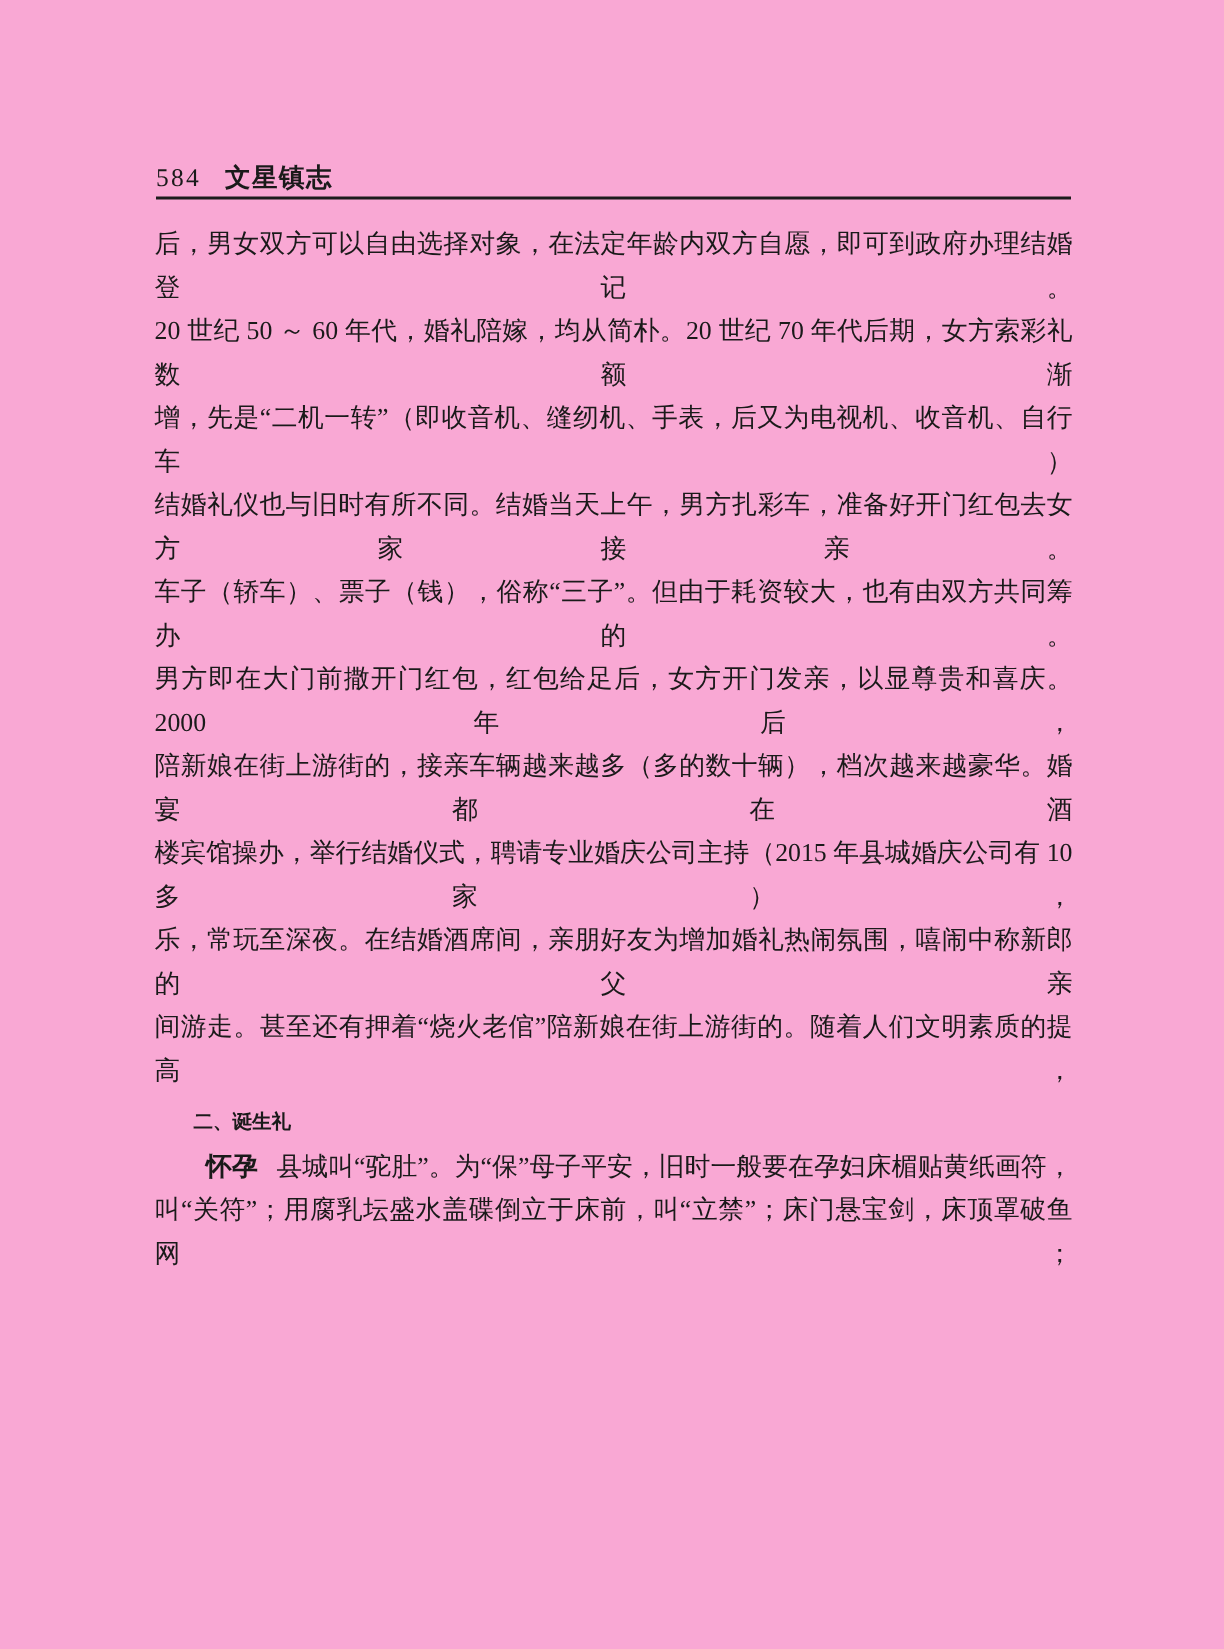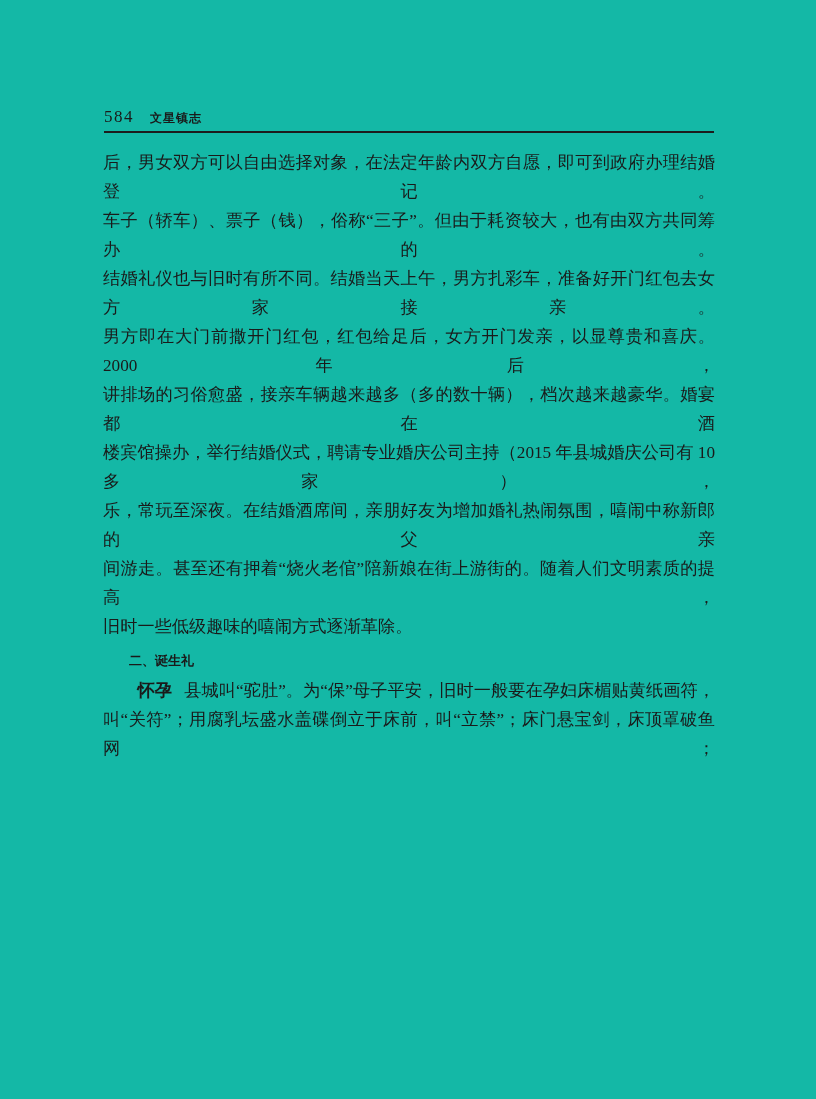--- a/index.html
+++ b/index.html
@@ -4,21 +4,21 @@
 <style>
   html, body {
     margin: 0;
     padding: 0;
     background: #ffffff;
   }
   .page {
     position: relative;
     width: 816px;
     height: 1099px;
-    background: #14b8a6;
+    background: #f9a8d4;
     color: #1a1a1a;
     overflow: hidden;
     font-family: "Liberation Serif", "DejaVu Serif", serif;
   }
   .page-header {
     position: absolute;
     top: 107px;
     left: 104px;
     width: 610px;
     display: flex;
@@ -26,21 +26,21 @@
   }
   .page-number {
     font-size: 17px;
     letter-spacing: 1.5px;
     font-family: "Liberation Serif", "DejaVu Serif", serif;
   }
   .book-title {
     margin-left: 16px;
     font-family: Liberation Sans, sans-serif;
     font-weight: bold;
-    font-size: 12px;
+    font-size: 17px;
     letter-spacing: 1px;
   }
   .header-rule {
     position: absolute;
     top: 131px;
     left: 104px;
     width: 610px;
     height: 0;
     border: none;
     border-top: 2px solid #1c1c1c;
@@ -83,28 +83,29 @@
 
 <div class="page">
   <div class="page-header">
     <span class="page-number">584</span>
     <span class="book-title">文星镇志</span>
   </div>
   <hr class="header-rule">
   <div class="page-body">
       <div class="para">
         <div class="line fill">后，男女双方可以自由选择对象，在法定年龄内双方自愿，即可到政府办理结婚登记。</div>
+        <div class="line fill">20 世纪 50 ～ 60 年代，婚礼陪嫁，均从简朴。20 世纪 70 年代后期，女方索彩礼数额渐</div>
+        <div class="line fill">增，先是“二机一转”（即收音机、缝纫机、手表，后又为电视机、收音机、自行车）</div>
+        <div class="line fill">结婚礼仪也与旧时有所不同。结婚当天上午，男方扎彩车，准备好开门红包去女方家接亲。</div>
         <div class="line fill">车子（轿车）、票子（钱），俗称“三子”。但由于耗资较大，也有由双方共同筹办的。</div>
-        <div class="line fill">结婚礼仪也与旧时有所不同。结婚当天上午，男方扎彩车，准备好开门红包去女方家接亲。</div>
         <div class="line fill">男方即在大门前撒开门红包，红包给足后，女方开门发亲，以显尊贵和喜庆。2000 年后，</div>
-        <div class="line fill">讲排场的习俗愈盛，接亲车辆越来越多（多的数十辆），档次越来越豪华。婚宴都在酒</div>
+        <div class="line fill">陪新娘在街上游街的，接亲车辆越来越多（多的数十辆），档次越来越豪华。婚宴都在酒</div>
         <div class="line fill">楼宾馆操办，举行结婚仪式，聘请专业婚庆公司主持（2015 年县城婚庆公司有 10 多家），</div>
         <div class="line fill">乐，常玩至深夜。在结婚酒席间，亲朋好友为增加婚礼热闹氛围，嘻闹中称新郎的父亲</div>
         <div class="line fill">间游走。甚至还有押着“烧火老倌”陪新娘在街上游街的。随着人们文明素质的提高，</div>
-        <div class="line">旧时一些低级趣味的嘻闹方式逐渐革除。</div>
       </div>
       <div class="section-heading">二、诞生礼</div>
       <div class="para">
         <div class="line fill first"><span class="lead">怀孕</span><span>县城叫“驼肚”。为“保”母子平安，旧时一般要在孕妇床楣贴黄纸画符，</span></div>
         <div class="line fill">叫“关符”；用腐乳坛盛水盖碟倒立于床前，叫“立禁”；床门悬宝剑，床顶罩破鱼网；</div>
       </div>
     </div>
 </div>
 
 </body></html>

